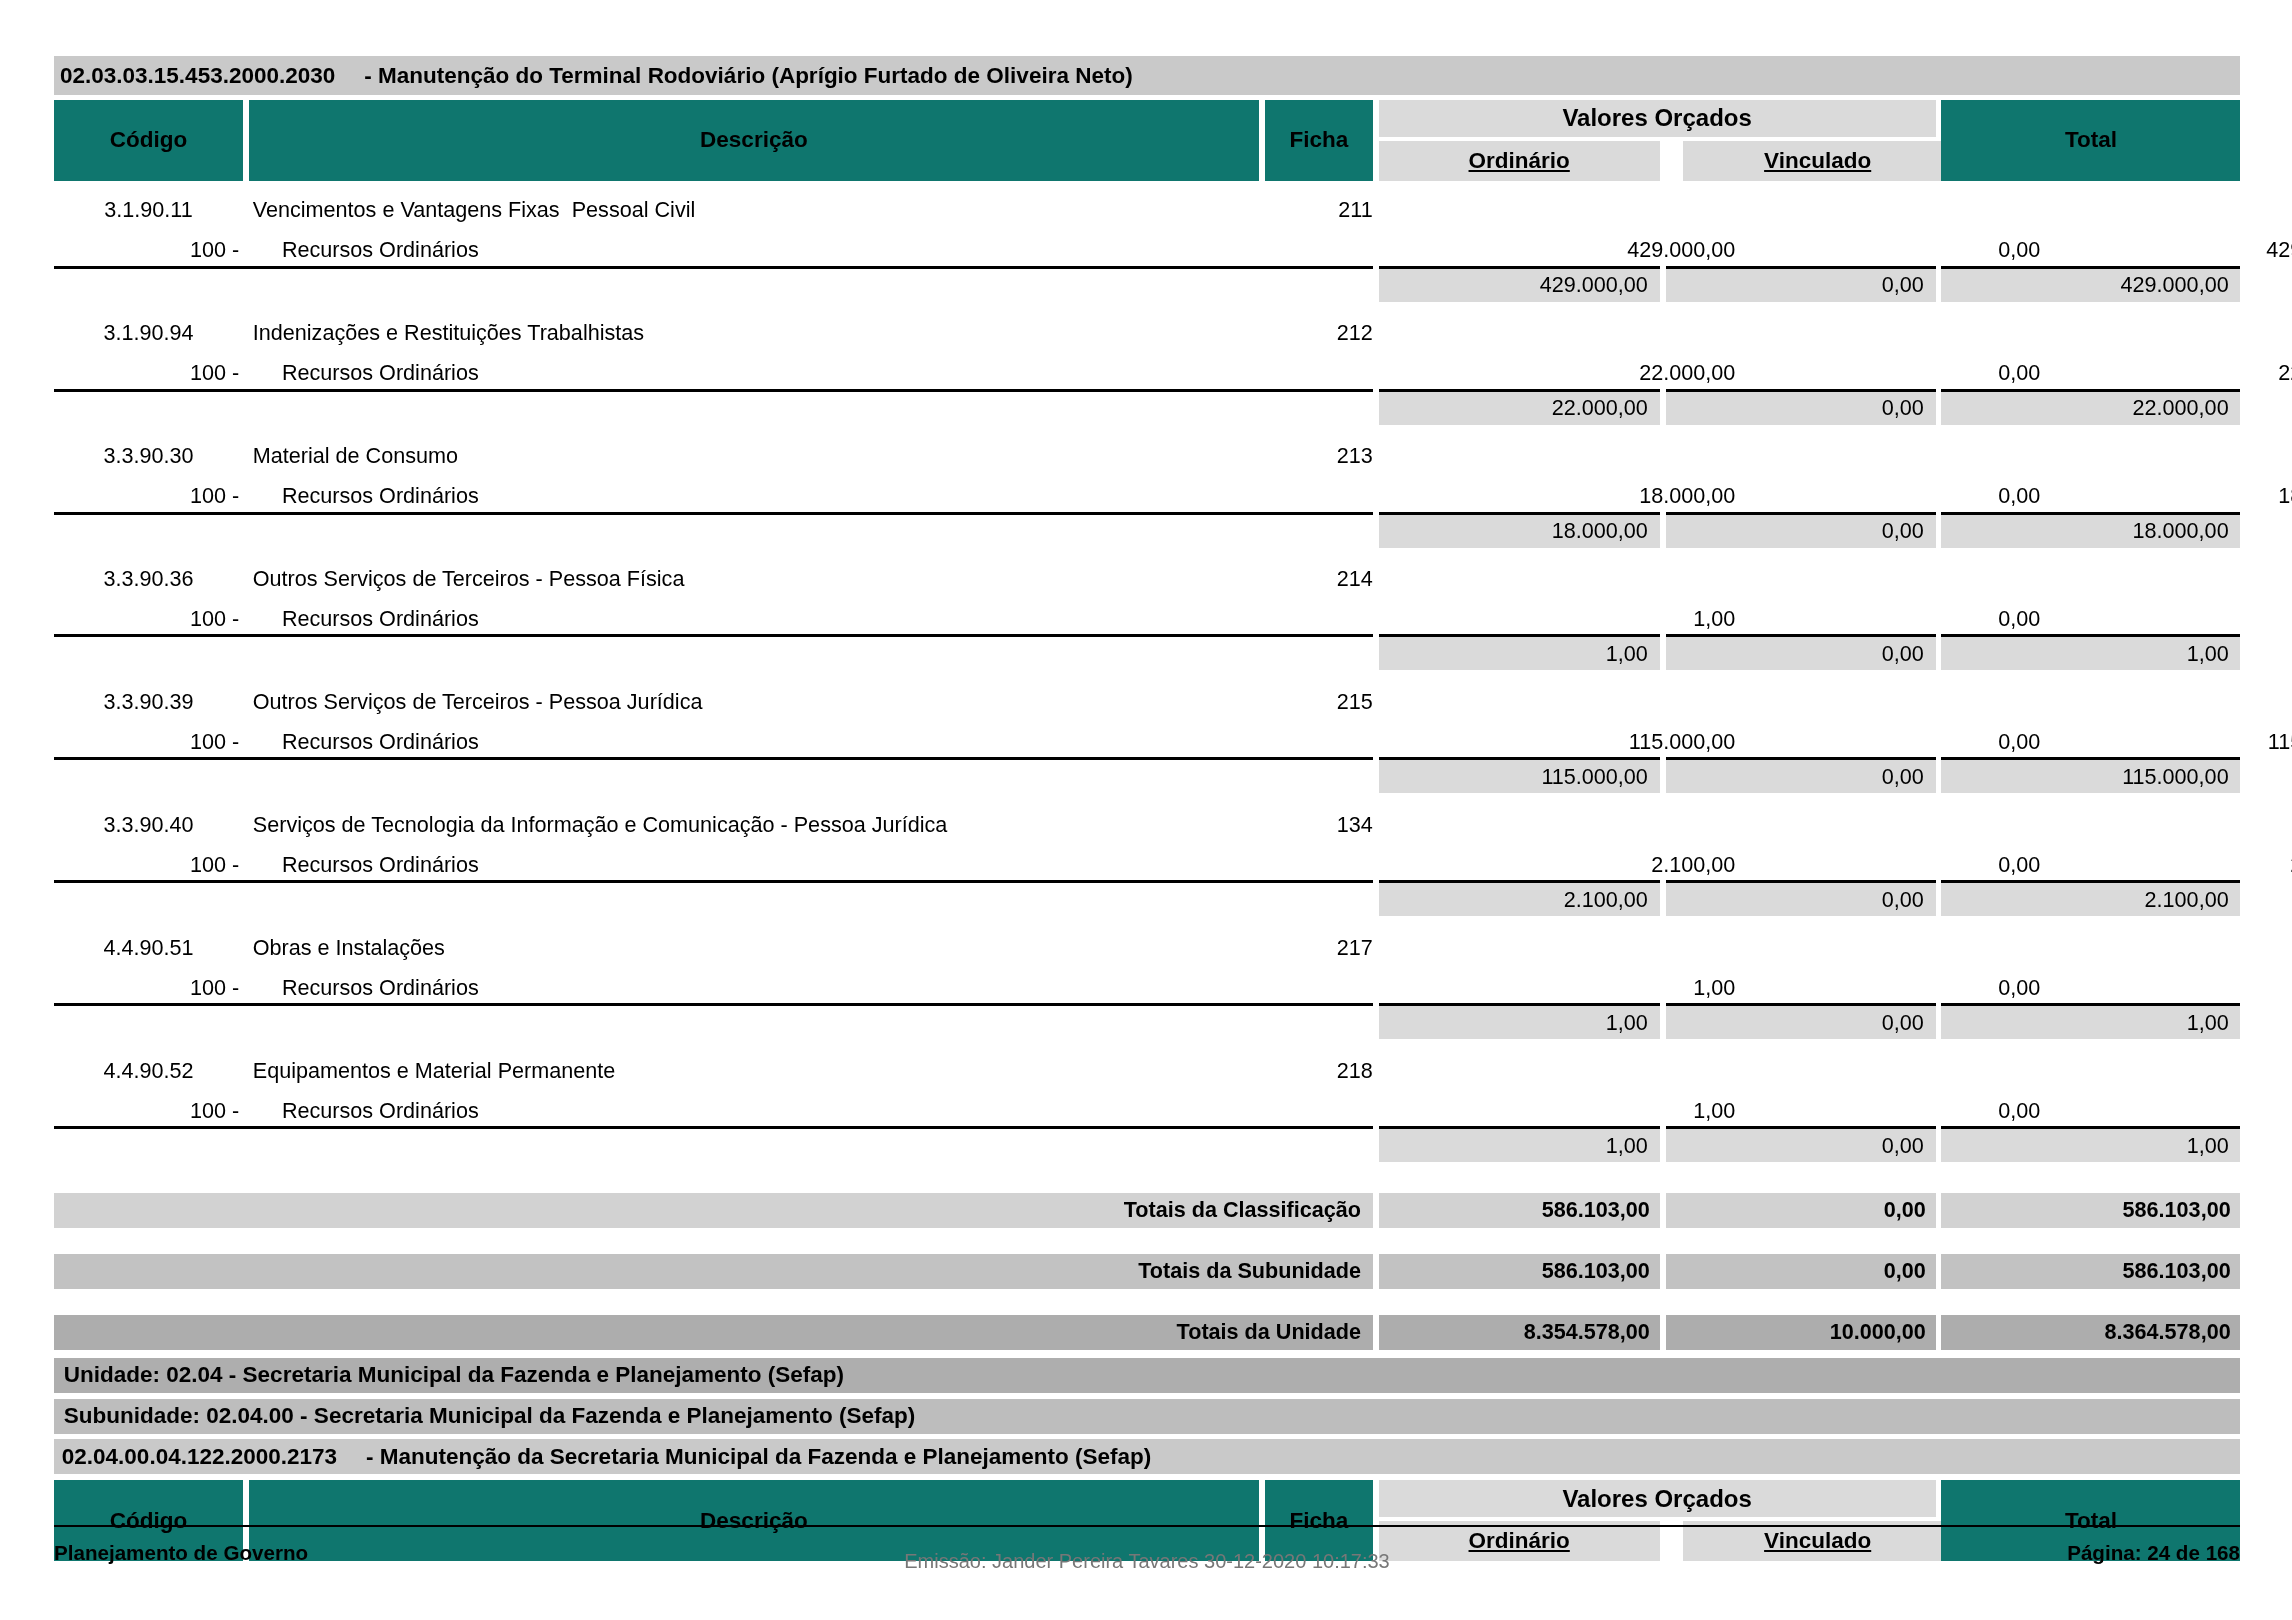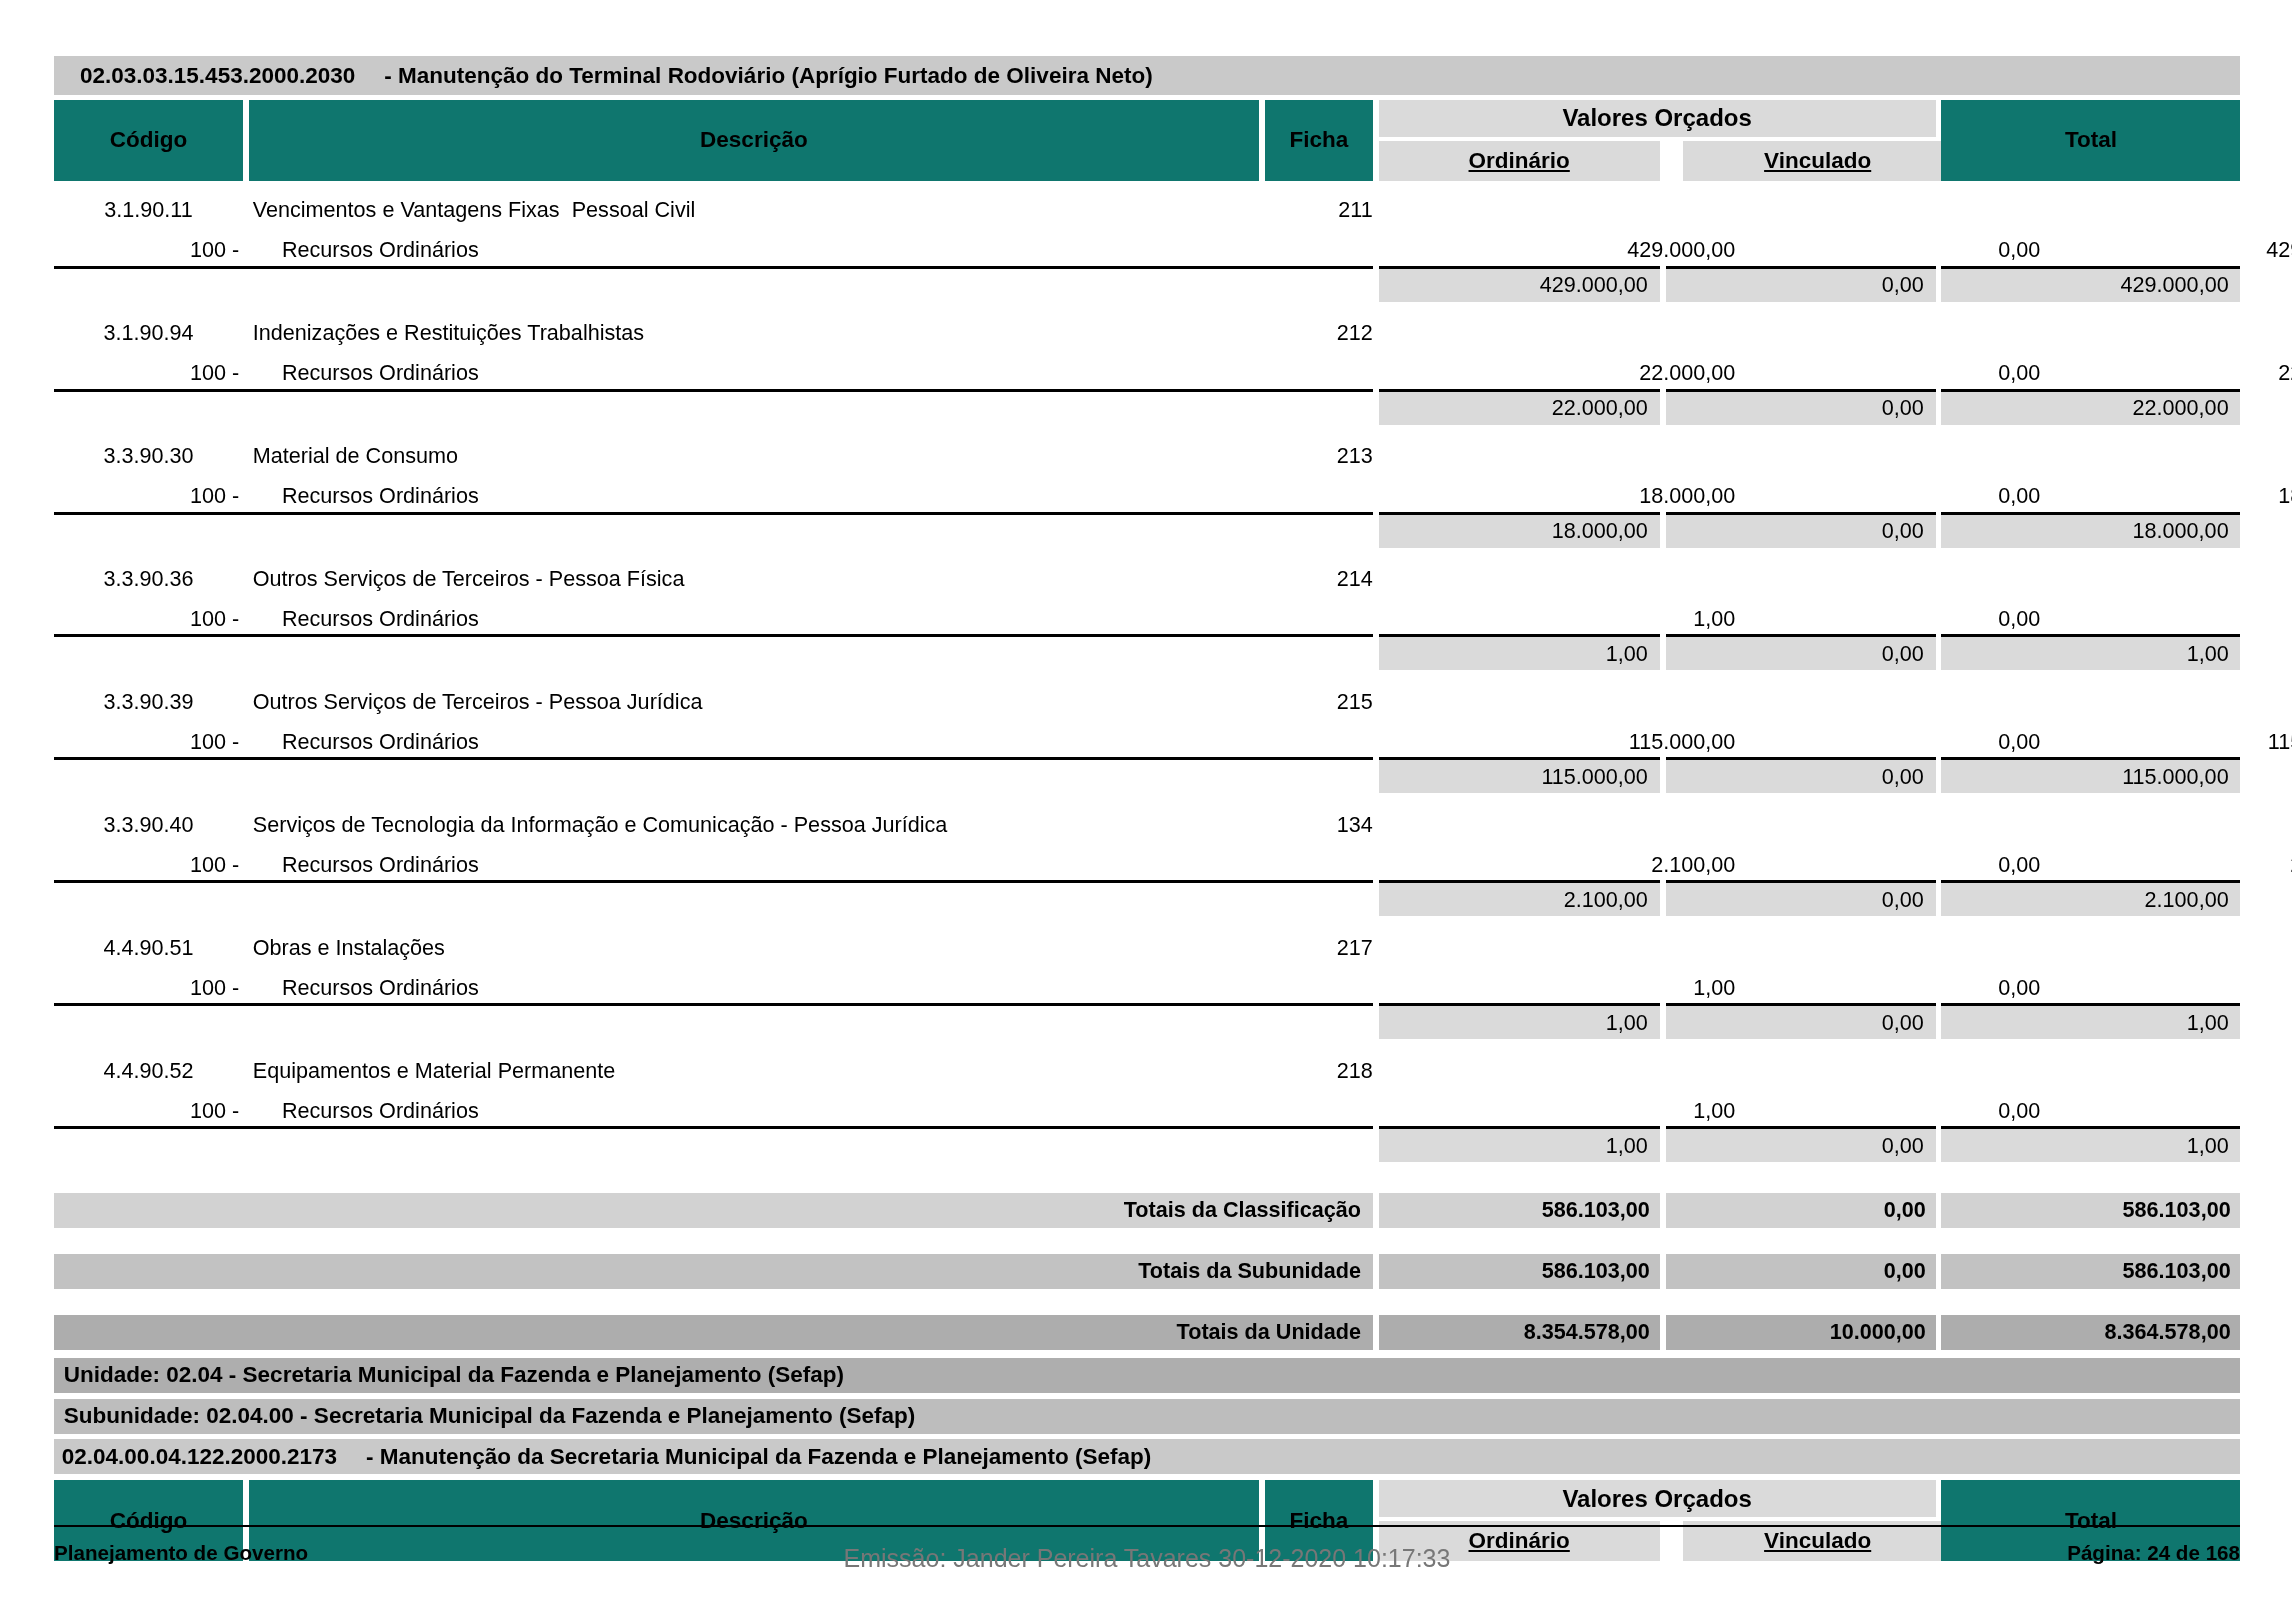--- a/index.html
+++ b/index.html
@@ -8,21 +8,21 @@
     font-family:"Liberation Sans","DejaVu Sans",sans-serif;color:#000;overflow:hidden;
   }
   .content{position:absolute;left:54px;top:56px;width:2186px;}
 
   
   .grid{display:grid;grid-template-columns:189px 1010px 108px 281px 270px 299px;column-gap:5.9px;}
 
   
   .section-bar{
     height:39px;background:#c9c9c9;display:flex;align-items:center;
-    font-weight:bold;font-size:22.5px;padding-left:26px;box-sizing:border-box;margin-bottom:4.9px;
+    font-weight:bold;font-size:22.5px;padding-left:6px;box-sizing:border-box;margin-bottom:4.9px;
   }
   .section-bar .bar-title{margin-left:29px;}
 
   
   .thead{margin-bottom:4.9px;}
   .th{
     background:#0f766e;font-weight:bold;font-size:22.5px;height:81px;
     display:flex;align-items:center;justify-content:center;text-align:center;
   }
   .vgroup{grid-column:4 / span 2;display:flex;flex-direction:column;height:81px;}
@@ -62,21 +62,21 @@
   .unit-bar{background:#aeaeae;margin-top:7.8px;}
   .subunit-bar{background:#bdbdbd;}
   .section-bar2{height:35px;background:#c9c9c9;display:flex;align-items:center;
     font-weight:bold;font-size:22.5px;padding-left:7.8px;box-sizing:border-box;margin-bottom:5.9px;}
   .section-bar2 .bar-title{margin-left:29px;}
 
   
   .footer-line{position:absolute;left:54px;width:2186px;top:1525px;border-top:2px solid #000;}
   .footer{position:absolute;left:54px;width:2186px;top:1537px;height:29px;font-size:20.6px;}
   .f-left{position:absolute;left:0;top:3.9px;font-weight:bold;}
-  .f-center{position:absolute;left:50%;top:7px;transform:translateX(-50%);color:#777;font-size:25px;}
+  .f-center{position:absolute;left:50%;top:13px;transform:translateX(-50%);color:#777;font-size:20px;}
   .f-right{position:absolute;right:0;top:3.9px;font-weight:bold;}
 </style>
 </head>
 <body>
 
 <div class="page">
   <div class="content">
 
     <div class="section-bar">
       <span class="bar-code">02.03.03.15.453.2000.2030</span>

